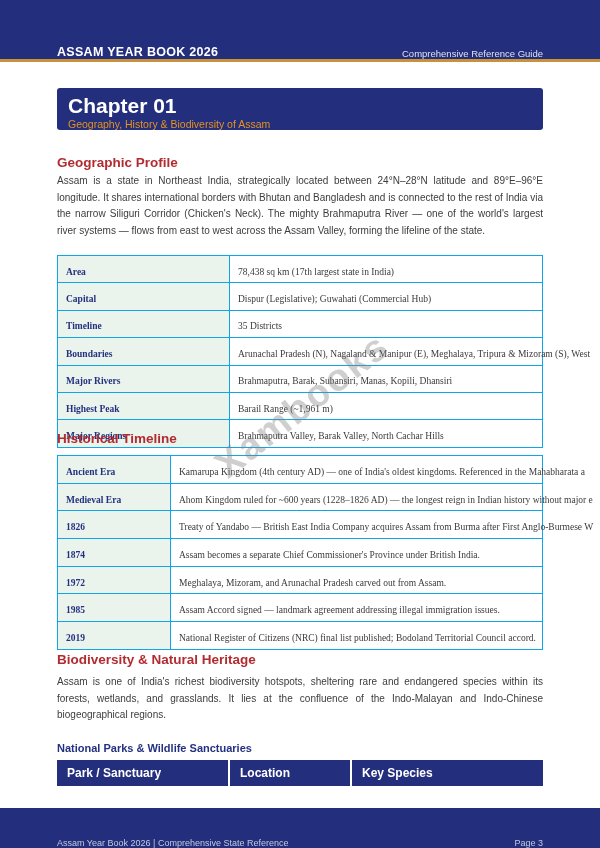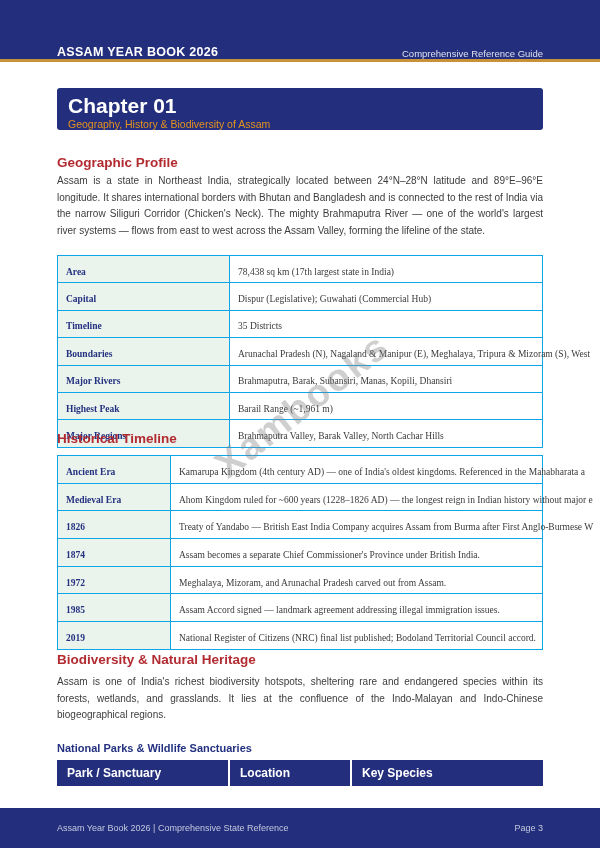--- a/index.html
+++ b/index.html
@@ -36,21 +36,21 @@
   table.tl td.lbl{width:104px;}
 
   
   .parks-table{position:absolute;left:57px;top:760px;width:486px;display:flex;gap:2px;}
   .parks-cell{background:#232e7d;color:#ffffff;font-weight:bold;font-size:12px;height:26px;
               line-height:26px;padding-left:10px;box-sizing:border-box;}
   .pc1{width:171px;} .pc2{width:120px;} .pc3{width:191px;}
 
   
   .footer{position:absolute;left:0;right:0;bottom:0;height:40px;background:#232e7d;display:flex;
-          justify-content:space-between;align-items:center;padding:0 57px;box-sizing:border-box;
+          justify-content:space-between;align-items:flex-end;padding:0 57px;box-sizing:border-box;
           color:#c3c9de;font-size:9px;}
 
   
   .watermark{position:absolute;left:148px;top:384px;width:308px;text-align:center;
              font-size:38px;font-weight:bold;letter-spacing:2px;color:rgba(128,128,128,0.38);
              transform:rotate(-38deg);pointer-events:none;z-index:5;}
 </style>
 </head>
 <body>
 

